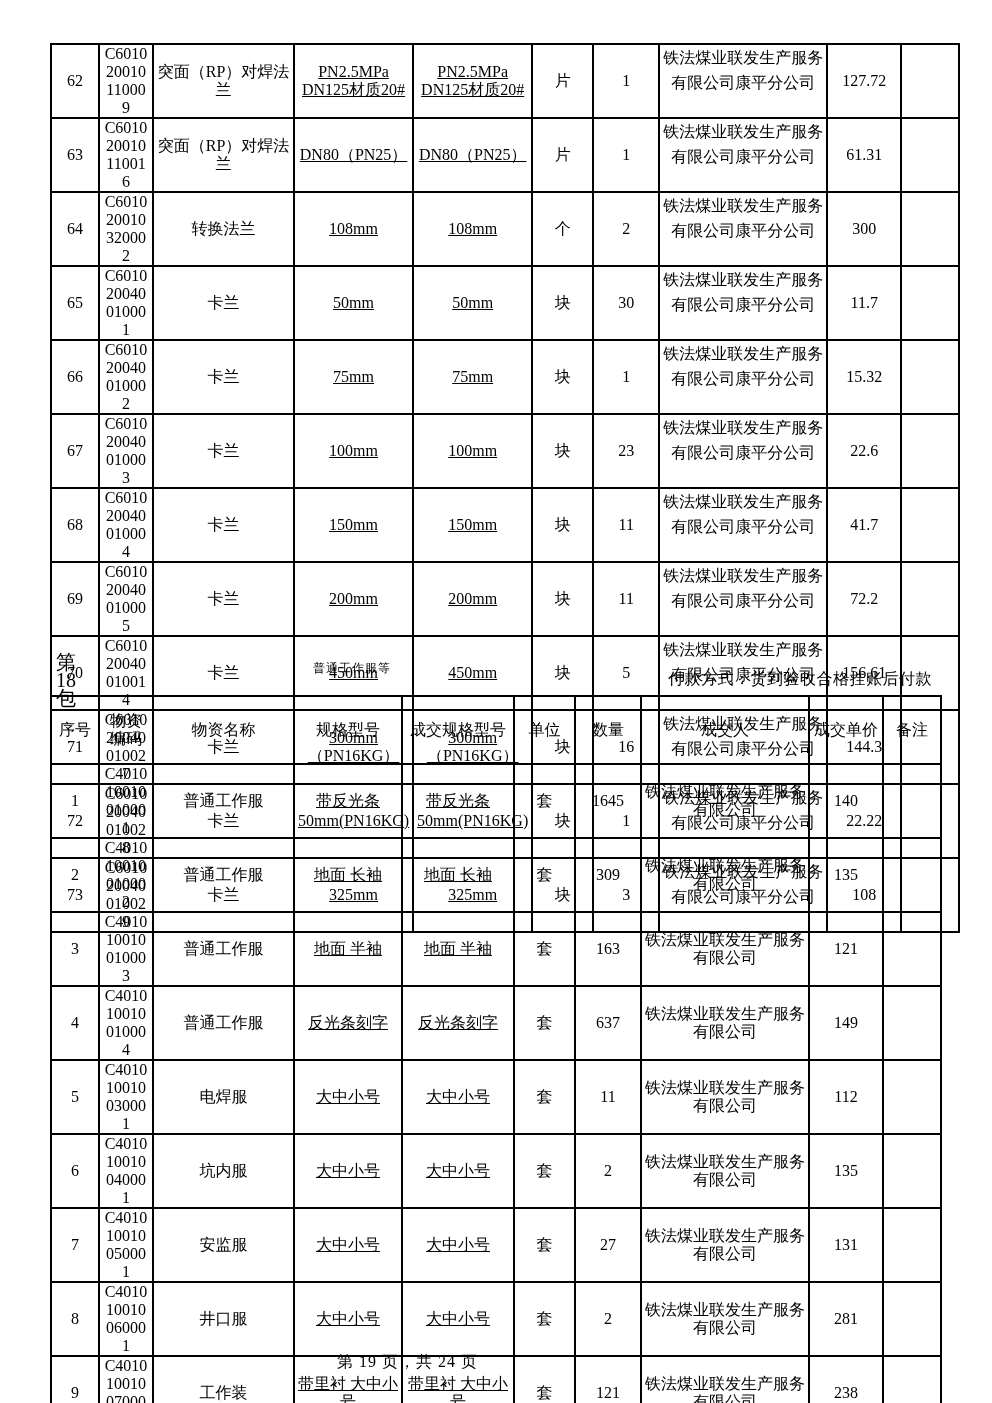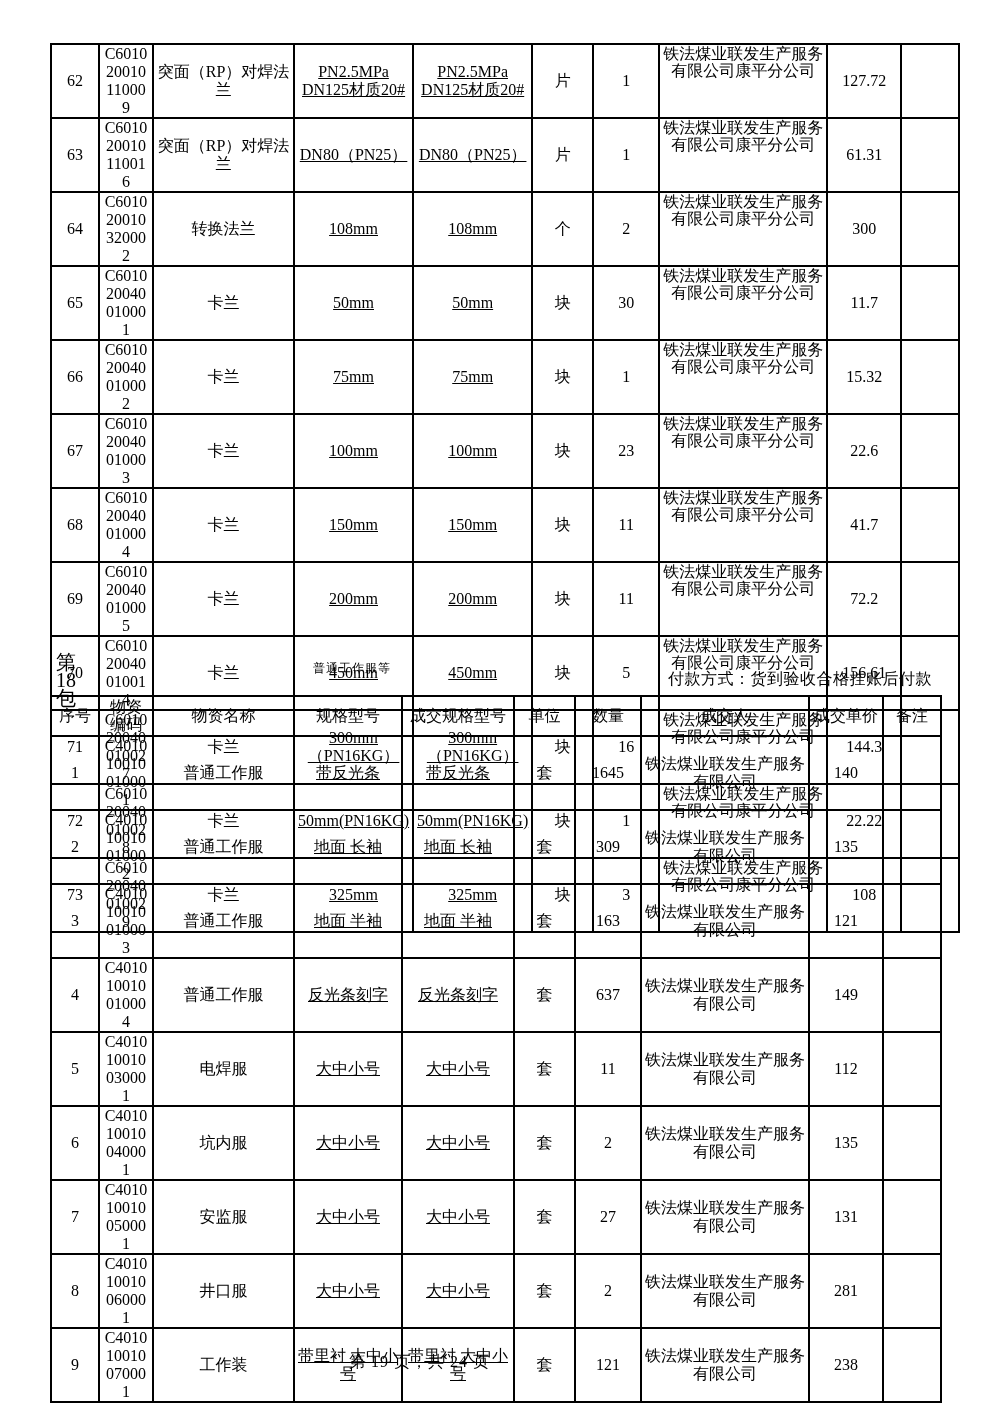--- a/index.html
+++ b/index.html
@@ -28,37 +28,37 @@
     border: 2px solid #000000;
     padding: 0 3px;
     text-align: center;
     vertical-align: middle;
     font-size: 16px;
     line-height: 18px;
     font-weight: normal;
     overflow: hidden;
   }
   .tbl tr { height: 50px; }
-  #table2 thead tr { height: 40px; }
+  #table2 thead tr { height: 68px; }
   .c-code {
     font-size: 9px;
     line-height: 11px;
     font-weight: bold;
     padding: 0 1px;
     word-break: break-all;
   }
   .th-code { font-size: 9px; font-weight: bold; }
   .c-name { padding: 0 2px; border-radius: 13px; }
   .c-spec { font-size: 15px; padding: 0 2px; text-decoration: underline; }
   .c-buyer { padding: 0 6px; }
   #table1 td.c-buyer { vertical-align: top; }
   .clip {
     height: 46px;
     overflow: hidden;
-    line-height: 17px;
+    line-height: 25px;
   }
   .section {
     position: absolute;
     left: 50px;
     top: 643px;
     width: 890px;
     height: 52px;
   }
   .pkg {
     position: absolute;
@@ -80,21 +80,21 @@
   .payment {
     position: absolute;
     right: 8px;
     top: 26px;
     font-size: 16px;
     letter-spacing: 0.5px;
     white-space: nowrap;
   }
   .footer {
     position: absolute;
-    left: 12px;
+    left: 0;
     top: 1352px;
     width: 815px;
     text-align: center;
     font-size: 16px;
     letter-spacing: 1px;
   }
   col.w-no   { width: 48px; }
   col.w-code { width: 54px; }
   col.w-name { width: 141px; }
   col.w-spec { width: 108px; }

